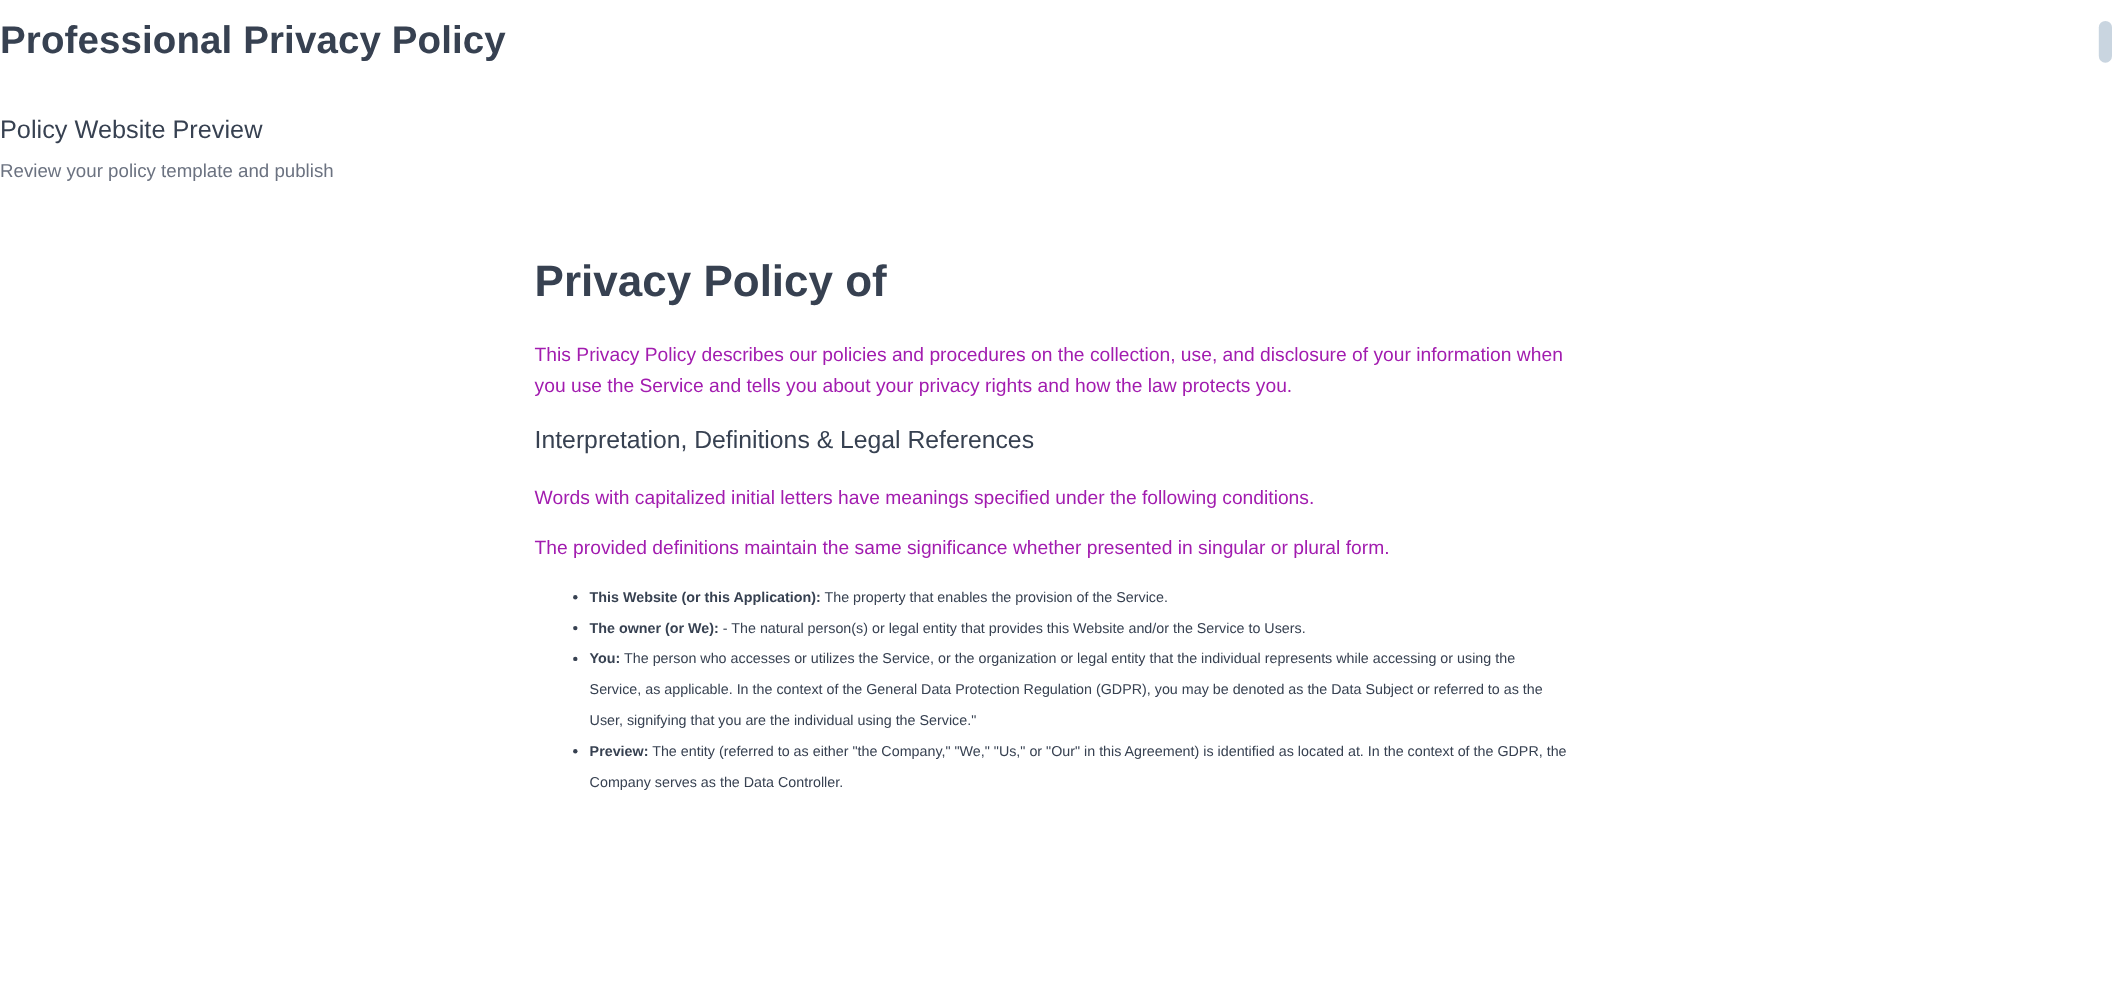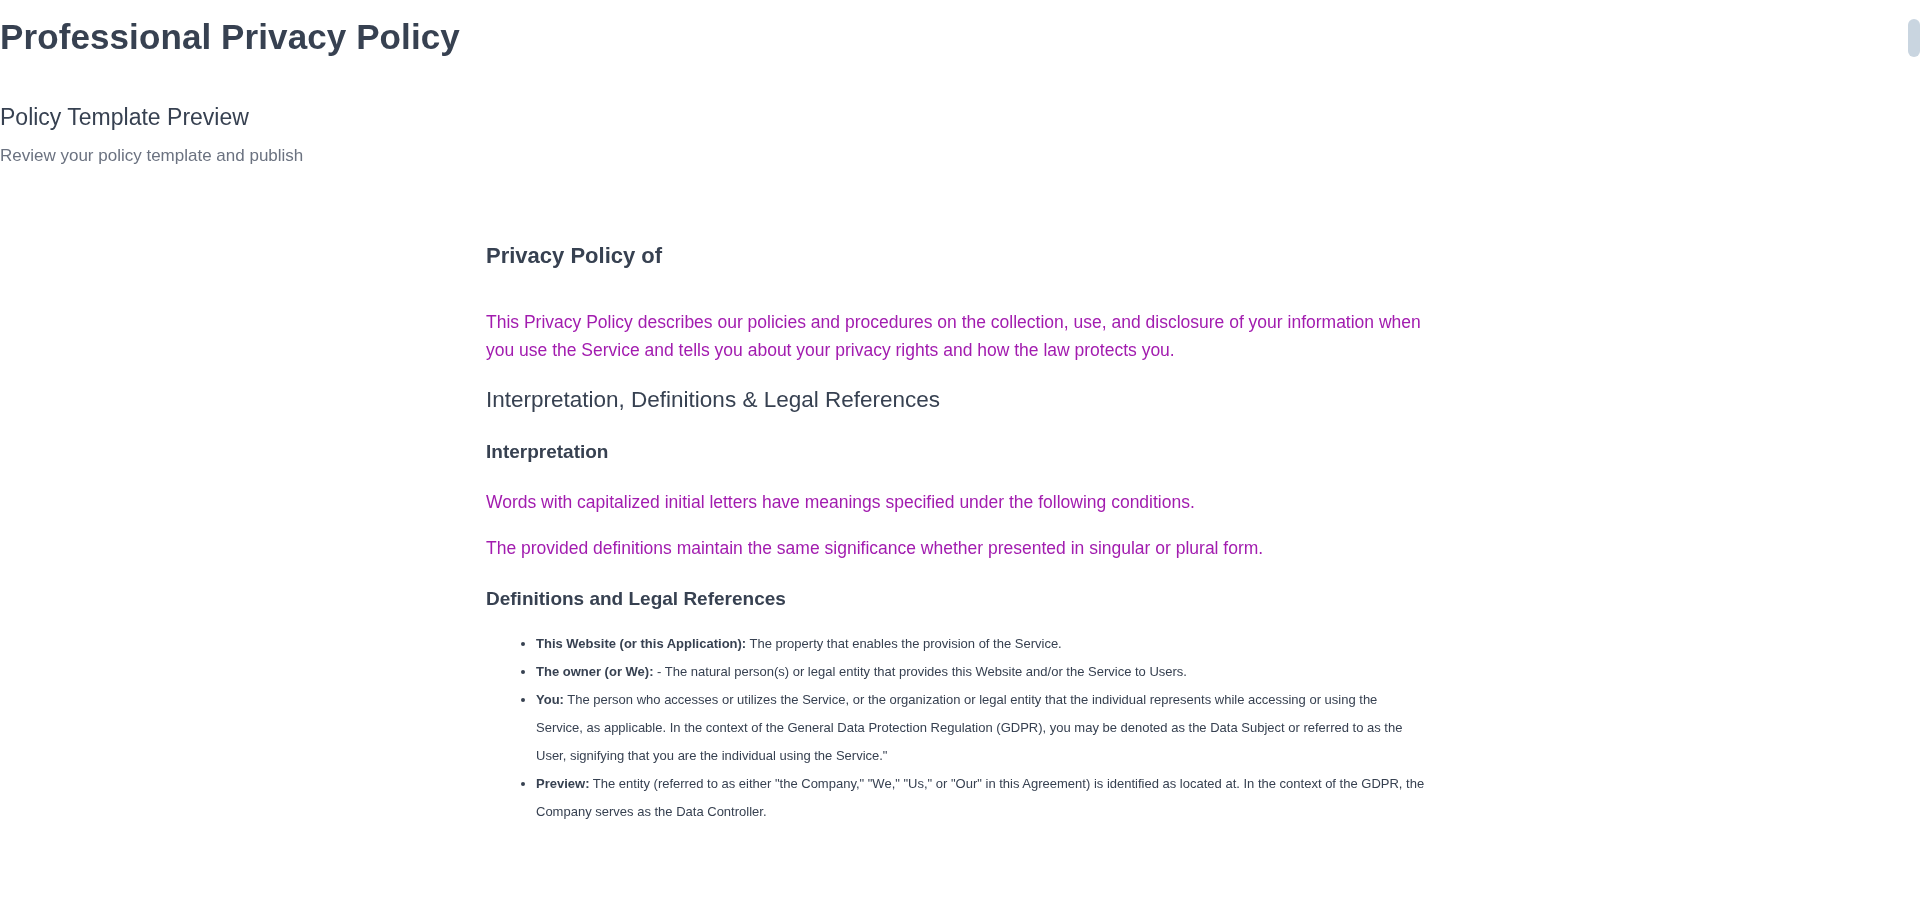--- a/index.html
+++ b/index.html
@@ -40,21 +40,21 @@
       margin: 12px 0 0 0;
       line-height: 26px;
     }
     .policy {
       position: absolute;
       left: 486px;
       top: 226px;
       width: 940px;
     }
     .policy h1 {
-      font-size: 22px;
+      font-size: 40px;
       font-weight: 700;
       color: #374151;
       margin: 0;
       line-height: 60px;
     }
     .policy p {
       font-size: 17.5px;
       line-height: 28px;
       color: #a21caf;
       margin: 0;
@@ -104,35 +104,33 @@
       height: 38px;
       background: #c9d5e0;
       border-radius: 6px;
     }
   </style>
 </head>
 <body>
 
 <header class="page-header">
   <h1 class="app-title">Professional Privacy Policy</h1>
-  <div class="preview-title">Policy Template Preview</div>
+  <div class="preview-title">Policy Website Preview</div>
   <div class="preview-subtitle">Review your policy template and publish</div>
 </header>
 
 <main class="policy">
   <h1>Privacy Policy of</h1>
   <p class="intro">This Privacy Policy describes our policies and procedures on the collection, use, and disclosure of your information when you use the Service and tells you about your privacy rights and how the law protects you.</p>
 
   <h2>Interpretation, Definitions &amp; Legal References</h2>
 
-  <h3 class="h3-interp">Interpretation</h3>
   <p class="p-words">Words with capitalized initial letters have meanings specified under the following conditions.</p>
   <p class="p-defs">The provided definitions maintain the same significance whether presented in singular or plural form.</p>
 
-  <h3 class="h3-defs">Definitions and Legal References</h3>
 
   <ul class="def-list">
     <li><b>This Website (or this Application):</b><span> The property that enables the provision of the Service.</span></li>
     <li><b>The owner (or We):</b><span> - The natural person(s) or legal entity that provides this Website and/or the Service to Users.</span></li>
     <li><b>You:</b><span> The person who accesses or utilizes the Service, or the organization or legal entity that the individual represents while accessing or using the Service, as applicable. In the context of the General Data Protection Regulation (GDPR), you may be denoted as the Data Subject or referred to as the User, signifying that you are the individual using the Service."</span></li>
     <li><b>Preview:</b><span> The entity (referred to as either "the Company," "We," "Us," or "Our" in this Agreement) is identified as located at. In the context of the GDPR, the Company serves as the Data Controller.</span></li>
   </ul>
 </main>
 
 <div class="scrollbar-track">

